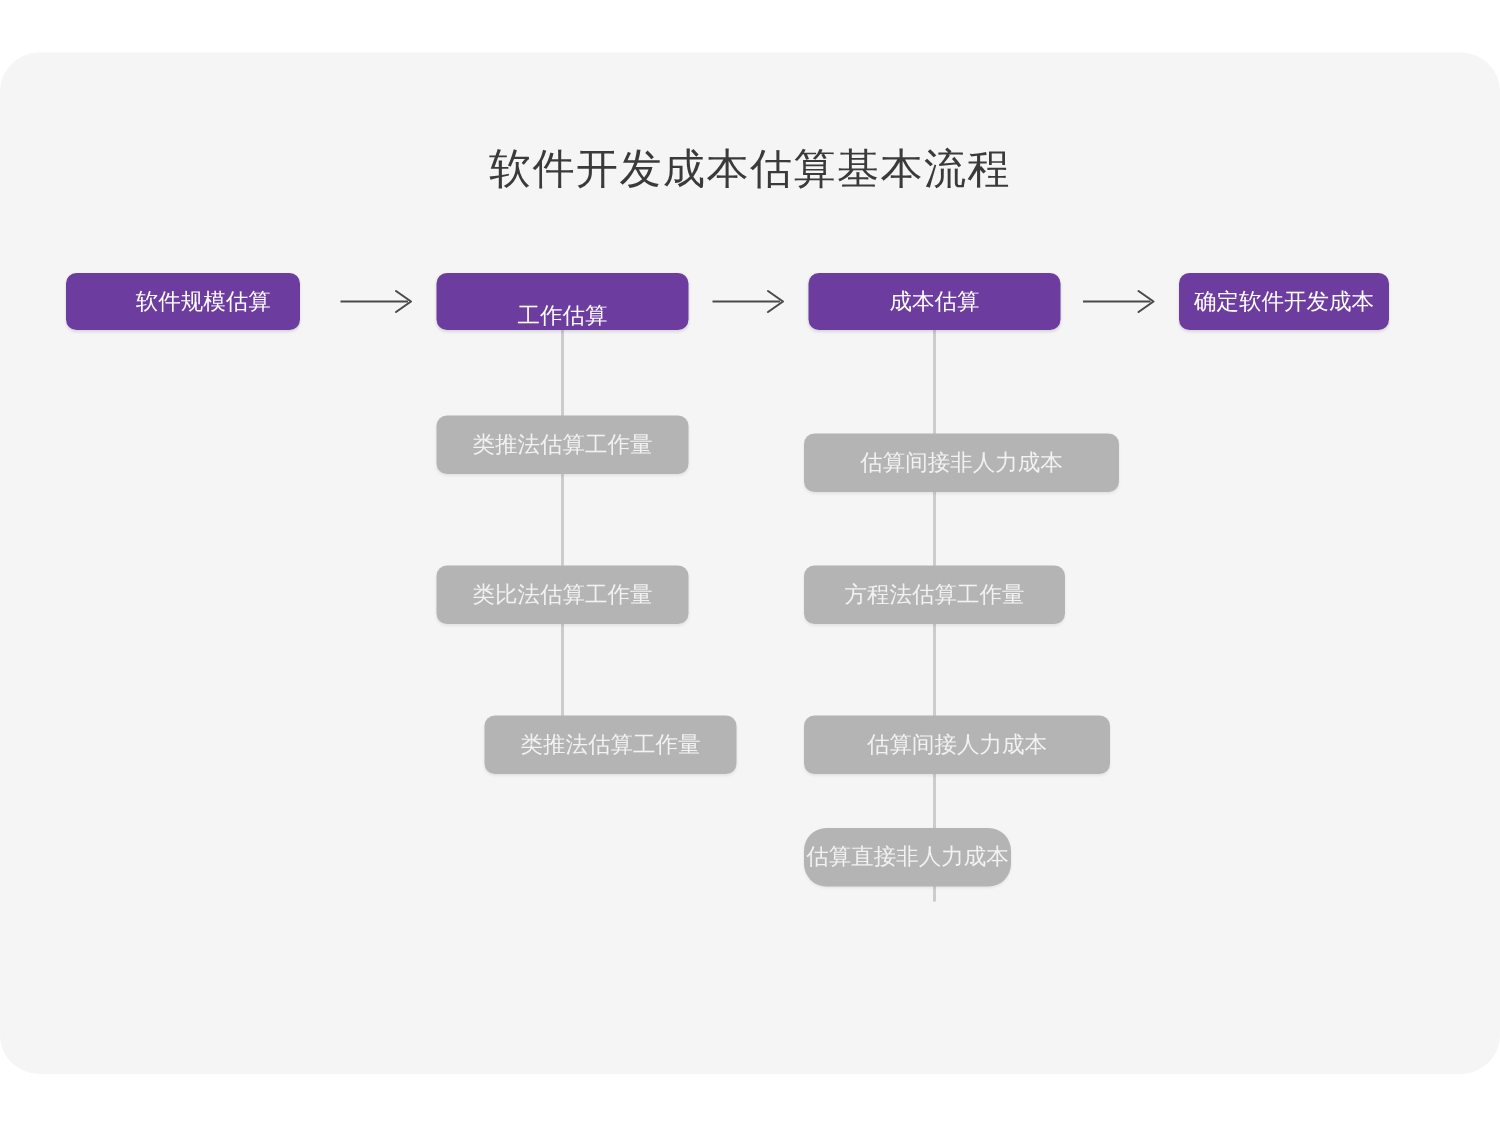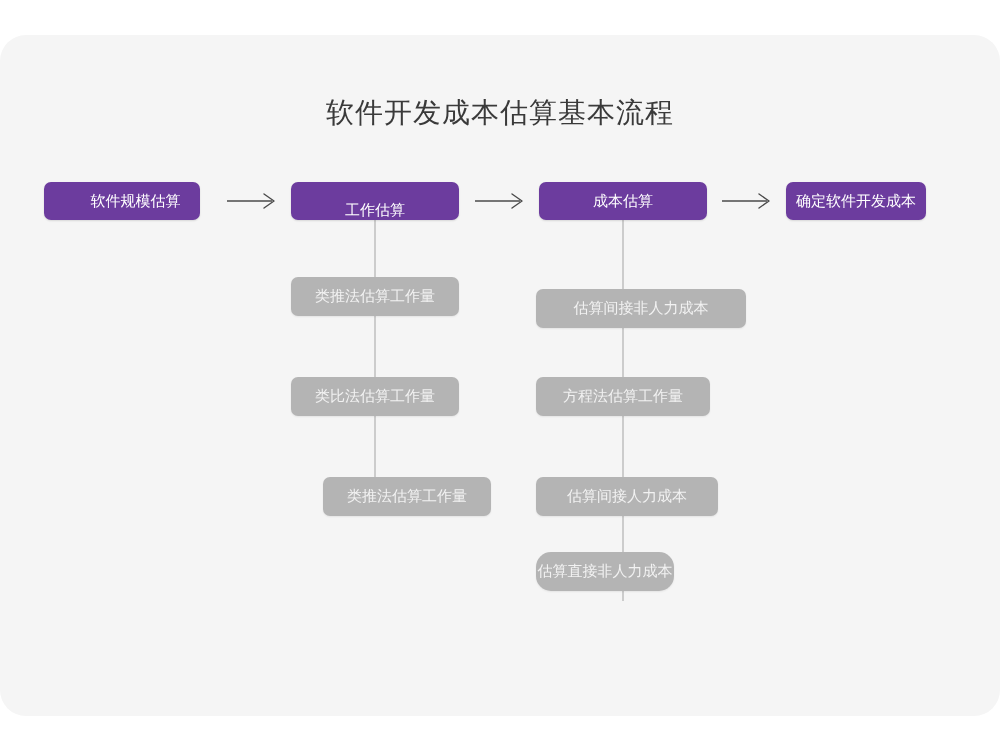--- a/index.html
+++ b/index.html
@@ -147,21 +147,21 @@
   </div>
 
   <div class="node secondary" style="left:536px; top:289px; width:210px;">
     <span>估算间接非人力成本</span>
   </div>
 
   <div class="node secondary" style="left:536px; top:377px; width:174px;">
     <span>方程法估算工作量</span>
   </div>
 
-  <div class="node secondary" style="left:536px; top:477px; width:182px;">
+  <div class="node secondary" style="left:536px; top:477px; width:204px;">
     <span>估算间接人力成本</span>
   </div>
 
   <div class="node secondary" style="left:536px; top:552px; width:138px;border-radius:15px;">
     <span>估算直接非人力成本</span>
   </div>
 
 </div>
 
 </body></html>

